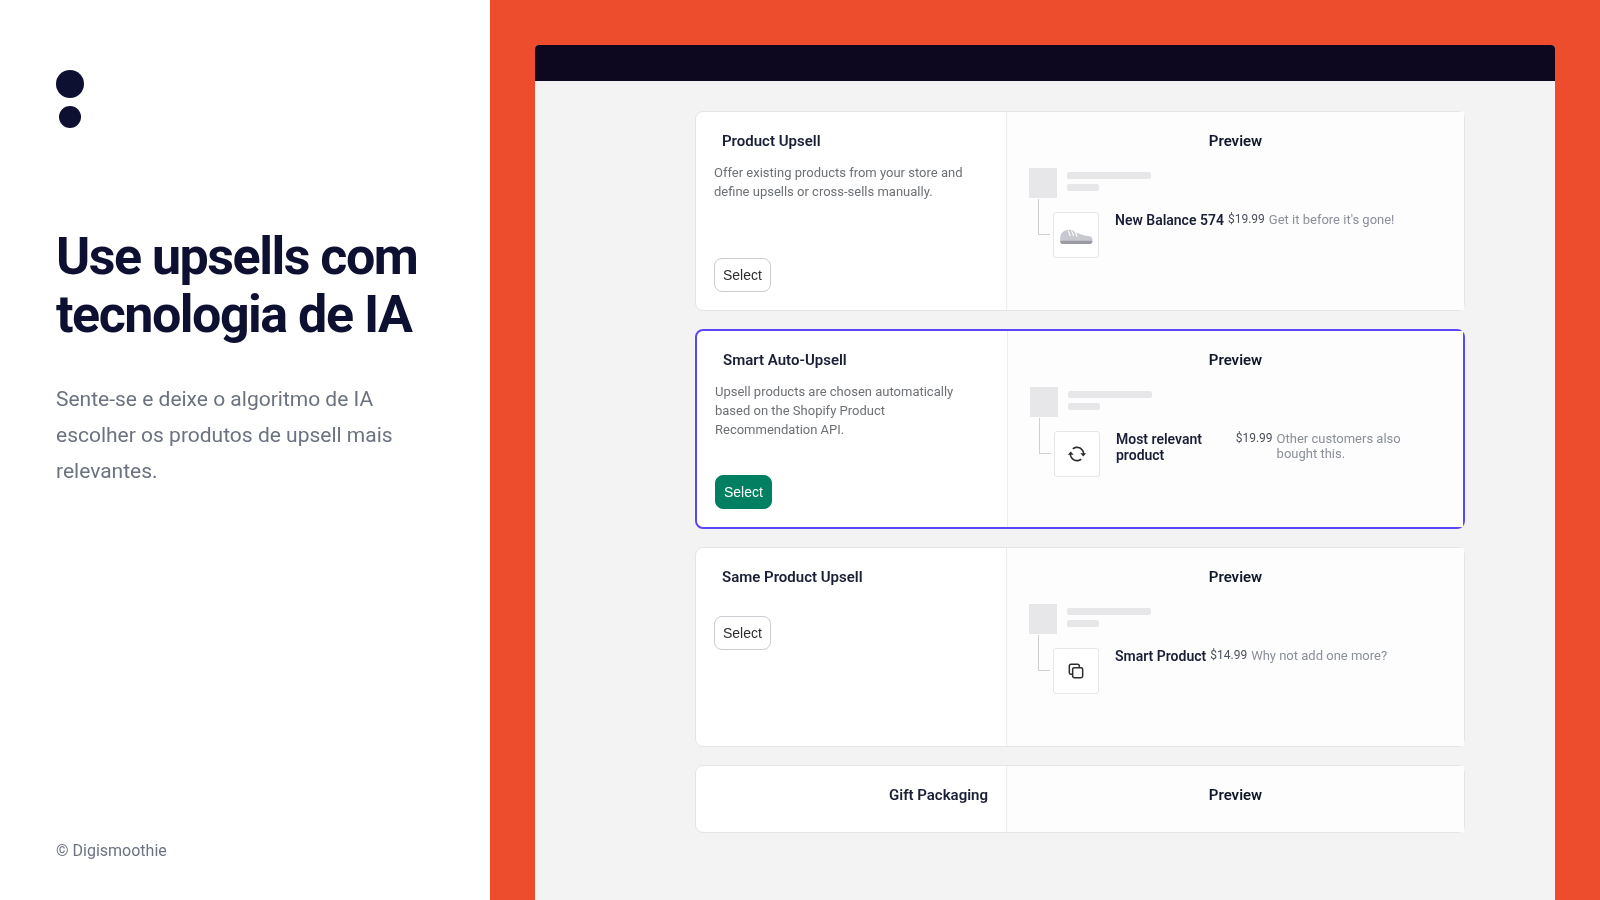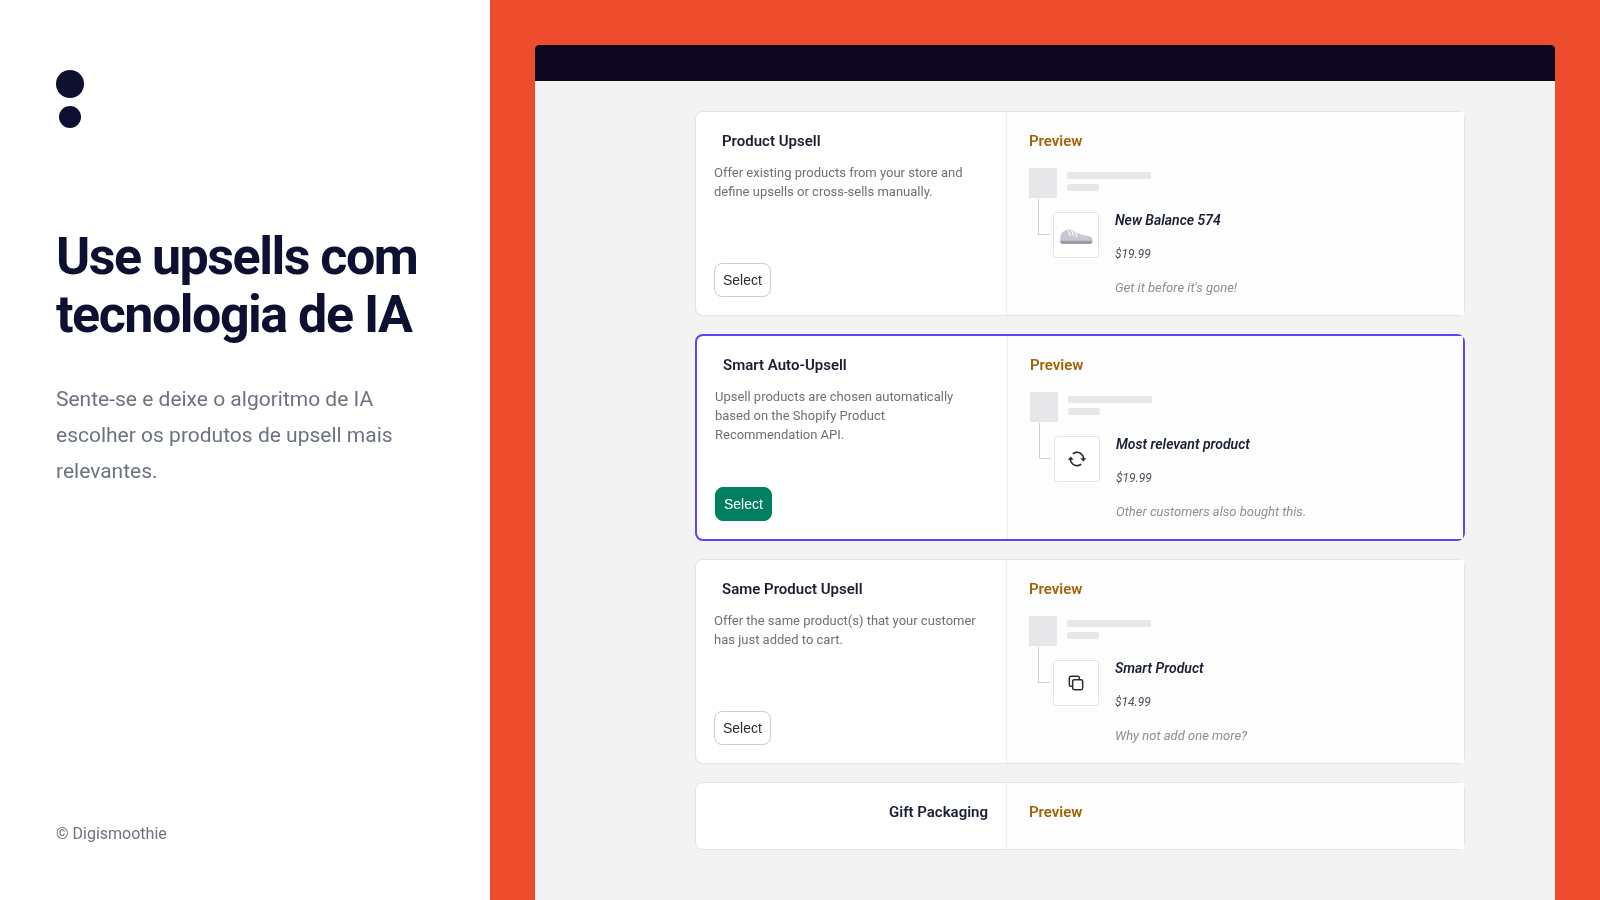--- a/index.html
+++ b/index.html
@@ -57,21 +57,21 @@
 
     .subtext {
       font-size: 21px;
       line-height: 1.7;
       color: #6b7280;
       font-weight: 400;
     }
 
     .copyright {
       position: absolute;
-      bottom: 57px;
+      bottom: 40px;
       left: 56px;
       color: #6b7280;
       font-size: 16px;
     }
 
     .right-panel {
       width: 1167px;
       height: 900px;
       background: #ee4d2d;
       padding: 45px 45px 0 45px;
@@ -162,22 +162,23 @@
     .card-right {
       flex: 1;
       border-left: 1px solid #ededed;
       padding: 20px 22px;
       background: #fdfdfd;
     }
 
     .preview-label {
       font-size: 15px;
       font-weight: 600;
-      color: #a16207;
+      color: #0f172a;
       margin-bottom: 18px;
+      text-align: center;
     }
 
     .preview-skeleton {
       display: flex;
       gap: 10px;
       margin-bottom: 14px;
     }
 
     .skel-square {
       width: 28px;
@@ -234,23 +235,22 @@
       height: 22px;
     }
 
     .icon-svg {
       width: 20px;
       height: 20px;
     }
 
     .product-info {
       display: flex;
-      flex-direction: column;
-      gap: 19px;
-      font-style: italic;
+      flex-direction: row;
+      gap: 4px;
     }
 
     .product-name {
       font-size: 14px;
       font-weight: 600;
       color: #1a1f36;
     }
 
     .product-price {
       font-size: 12px;
@@ -352,21 +352,20 @@
                 <div class="product-price">$19.99</div>
                 <div class="product-tagline">Other customers also bought this.</div>
               </div>
             </div>
           </div>
         </div>
 
         <div class="card">
           <div class="card-left">
             <div class="card-title">Same Product Upsell</div>
-            <div class="card-desc">Offer the same product(s) that your customer has just added to cart.</div>
             <button class="select-btn">Select</button>
           </div>
           <div class="card-right">
             <div class="preview-label">Preview</div>
             <div class="preview-skeleton">
               <div class="skel-square"></div>
               <div class="skel-lines">
                 <div class="skel-line long"></div>
                 <div class="skel-line short"></div>
               </div>

